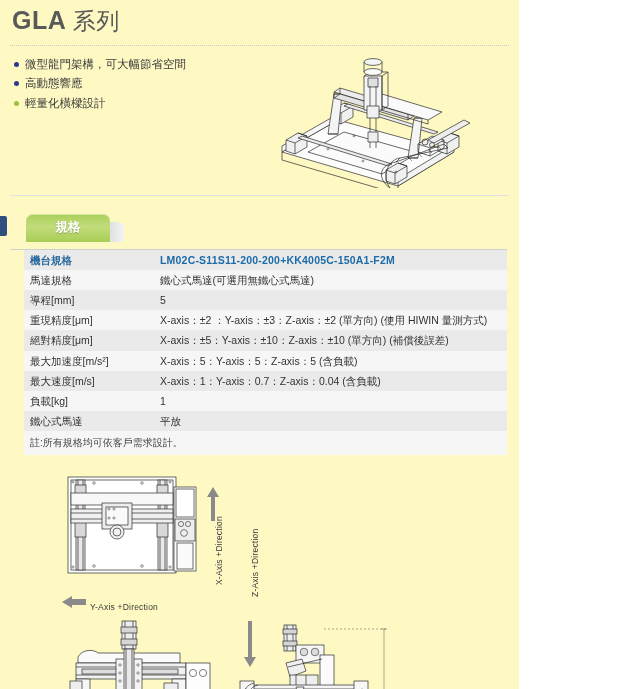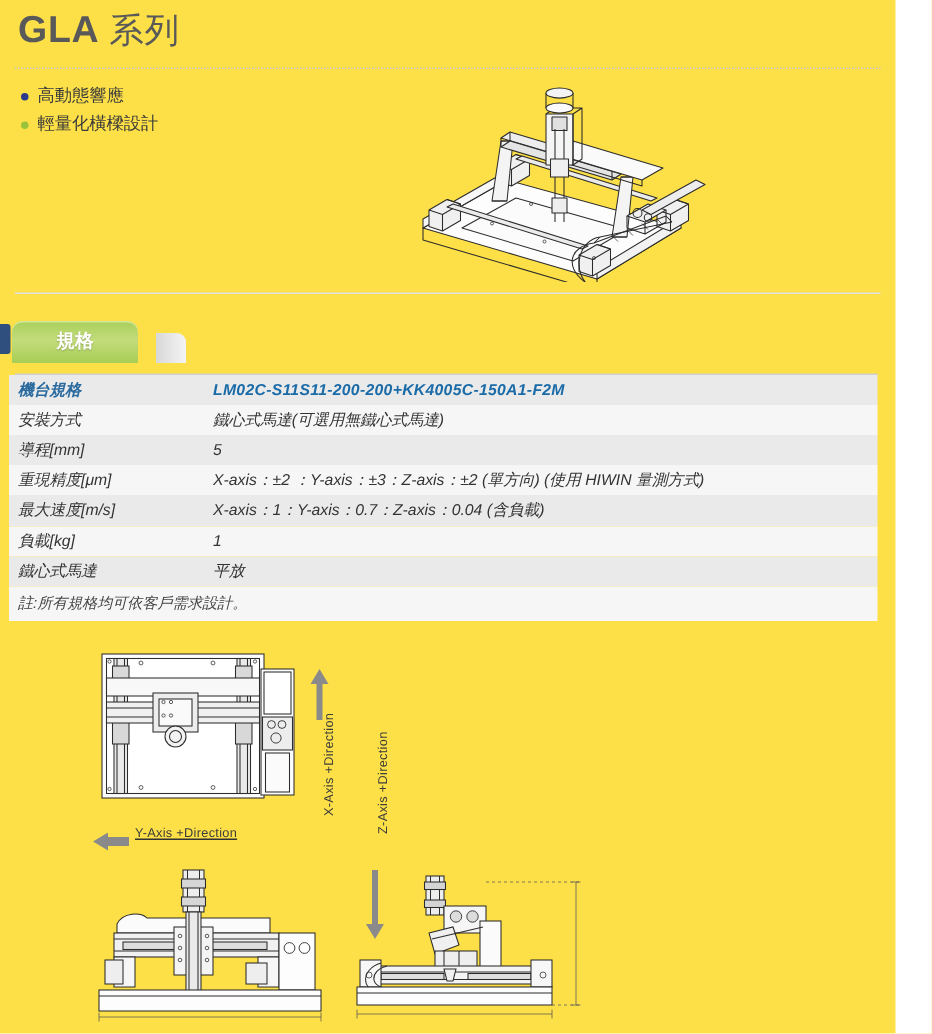--- a/index.html
+++ b/index.html
@@ -4,21 +4,21 @@
 <style>
   * { box-sizing: border-box; }
   html, body {
     margin: 0; padding: 0;
     width: 621px; height: 689px;
     background: #ffffff;
     font-family: "Liberation Sans", "DejaVu Sans", sans-serif;
     color: #333;
     overflow: hidden;
   }
-  .page { position: relative; width: 597px; height: 689px; background:#fde047; }
+  .page { position: relative; width: 519px; height: 689px; background:#fef9c3; }
 
   
   .title-bar { padding: 6px 12px 4px 12px; }
   .title {
     font-size: 25px; font-weight: bold; color: #595959;
     letter-spacing: 0.5px; line-height: 1.15; margin: 0;
   }
   .title .series { font-weight: normal; font-size: 23px; }
 
   .hr-dotted {
@@ -41,35 +41,35 @@
   .tab-area { position: relative; height: 40px; margin-top: 14px; }
   .left-nub {
     position: absolute; left: 0; top: 6px; width: 7px; height: 20px;
     background: #2f4f7f; border-radius: 0 2px 2px 0;
   }
   .tab-strip {
     position: absolute; left: 10px; right: 12px; bottom: 0; height: 1px;
     background: #cfcfcf;
   }
   .tab {
-    position: absolute; left: 8px; top: 4px; width: 84px; height: 28px;
+    position: absolute; left: 26px; top: 4px; width: 84px; height: 28px;
     background: linear-gradient(to bottom, #a9cf5a 0%, #c2dc7b 45%, #a8ce55 100%);
     border-radius: 7px 7px 0 0;
     display: flex; align-items: center; justify-content: center;
     box-shadow: inset 0 1px 0 #d4e89c;
   }
   .tab-label { color: #ffffff; font-size: 12.5px; font-weight: bold; text-shadow: 0 1px 1px rgba(0,0,0,.25); }
   .tab-shadow {
     position: absolute; left: 104px; top: 12px; width: 20px; height: 20px;
     background: linear-gradient(to right, #d8d8d8, #f4f4f4);
     border-radius: 0 6px 0 0;
   }
 
   
-  .spec-wrap { margin: 0 12px 0 6px; font-style: italic; }
+  .spec-wrap { margin: 0 12px 0 24px; }
   table.spec { width: 100%; border-collapse: collapse; }
   table.spec td {
     font-size: 10.5px; line-height: 1.35; padding: 3px 6px;
     vertical-align: top; color: #333333;
   }
   table.spec tr.odd td { background: #eaeaea; }
   table.spec tr.even td { background: #f6f6f6; }
   td.k { width: 130px; }
   tr.head td.k { color: #2a6a9e; font-weight: bold; }
   tr.head td.v { color: #1a6ba8; font-weight: bold; letter-spacing: .2px; }
@@ -95,20 +95,24 @@
     <h1 class="title">
       <span>GLA</span>
       <span class="series">系列</span>
     </h1>
   </div>
   <div class="hr-dotted"></div>
 
   <div class="top-block">
 
     <div class="features">
+      <div class="feature">
+        <span class="dot" style="background:#2e3a8c"></span>
+        <span class="feature-text">微型龍門架構，可大幅節省空間</span>
+      </div>
       <div class="feature">
         <span class="dot" style="background:#2e3a8c"></span>
         <span class="feature-text">高動態響應</span>
       </div>
       <div class="feature">
         <span class="dot" style="background:#9ac23c"></span>
         <span class="feature-text">輕量化橫樑設計</span>
       </div>
     </div>
 
@@ -196,30 +200,38 @@
   </div>
 
   <div class="spec-wrap">
     <table class="spec">
       <tbody>
         <tr class="odd head">
           <td class="k">機台規格</td>
           <td class="v">LM02C-S11S11-200-200+KK4005C-150A1-F2M</td>
         </tr>
         <tr class="even">
-          <td class="k">安裝方式</td>
+          <td class="k">馬達規格</td>
           <td class="v">鐵心式馬達(可選用無鐵心式馬達)</td>
         </tr>
         <tr class="odd">
           <td class="k">導程[mm]</td>
           <td class="v">5</td>
         </tr>
         <tr class="even">
           <td class="k">重現精度[μm]</td>
           <td class="v">X-axis：±2 ：Y-axis：±3：Z-axis：±2 (單方向) (使用 HIWIN 量測方式)</td>
+        </tr>
+        <tr class="odd">
+          <td class="k">絕對精度[μm]</td>
+          <td class="v">X-axis：±5：Y-axis：±10：Z-axis：±10 (單方向) (補償後誤差)</td>
+        </tr>
+        <tr class="even">
+          <td class="k">最大加速度[m/s²]</td>
+          <td class="v">X-axis：5：Y-axis：5：Z-axis：5 (含負載)</td>
         </tr>
         <tr class="odd">
           <td class="k">最大速度[m/s]</td>
           <td class="v">X-axis：1：Y-axis：0.7：Z-axis：0.04 (含負載)</td>
         </tr>
         <tr class="even">
           <td class="k">負載[kg]</td>
           <td class="v">1</td>
         </tr>
         <tr class="odd">
@@ -300,21 +312,21 @@
       <div class="axis-label rot-90">X-Axis +Direction</div>
     </div>
 
     <div class="dwg" style="left:62px; top:125px;">
       <svg width="24" height="12" viewBox="0 0 24 12">
         <g fill="#8a8a8a">
           <polygon points="0,6 10,0 10,3 24,3 24,9 10,9 10,12"></polygon>
         </g>
       </svg>
     </div>
-    <div class="dwg" style="left:90px; top:115px;text-decoration:underline;">
+    <div class="dwg" style="left:90px; top:125px;">
       <span class="axis-label">Y-Axis +Direction</span>
     </div>
 
     <div class="dwg" style="left:60px; top:148px;">
       <svg width="165" height="105" viewBox="0 0 165 105">
         <g fill="none" stroke="#2c2c2c" stroke-width="0.7">
 
           <rect x="62" y="2" width="14" height="28" fill="#ededed"></rect>
           <path d="M65 2 L65 30 M73 2 L73 30"></path>
           <rect x="61" y="8" width="16" height="6" fill="#d6d6d6"></rect>

